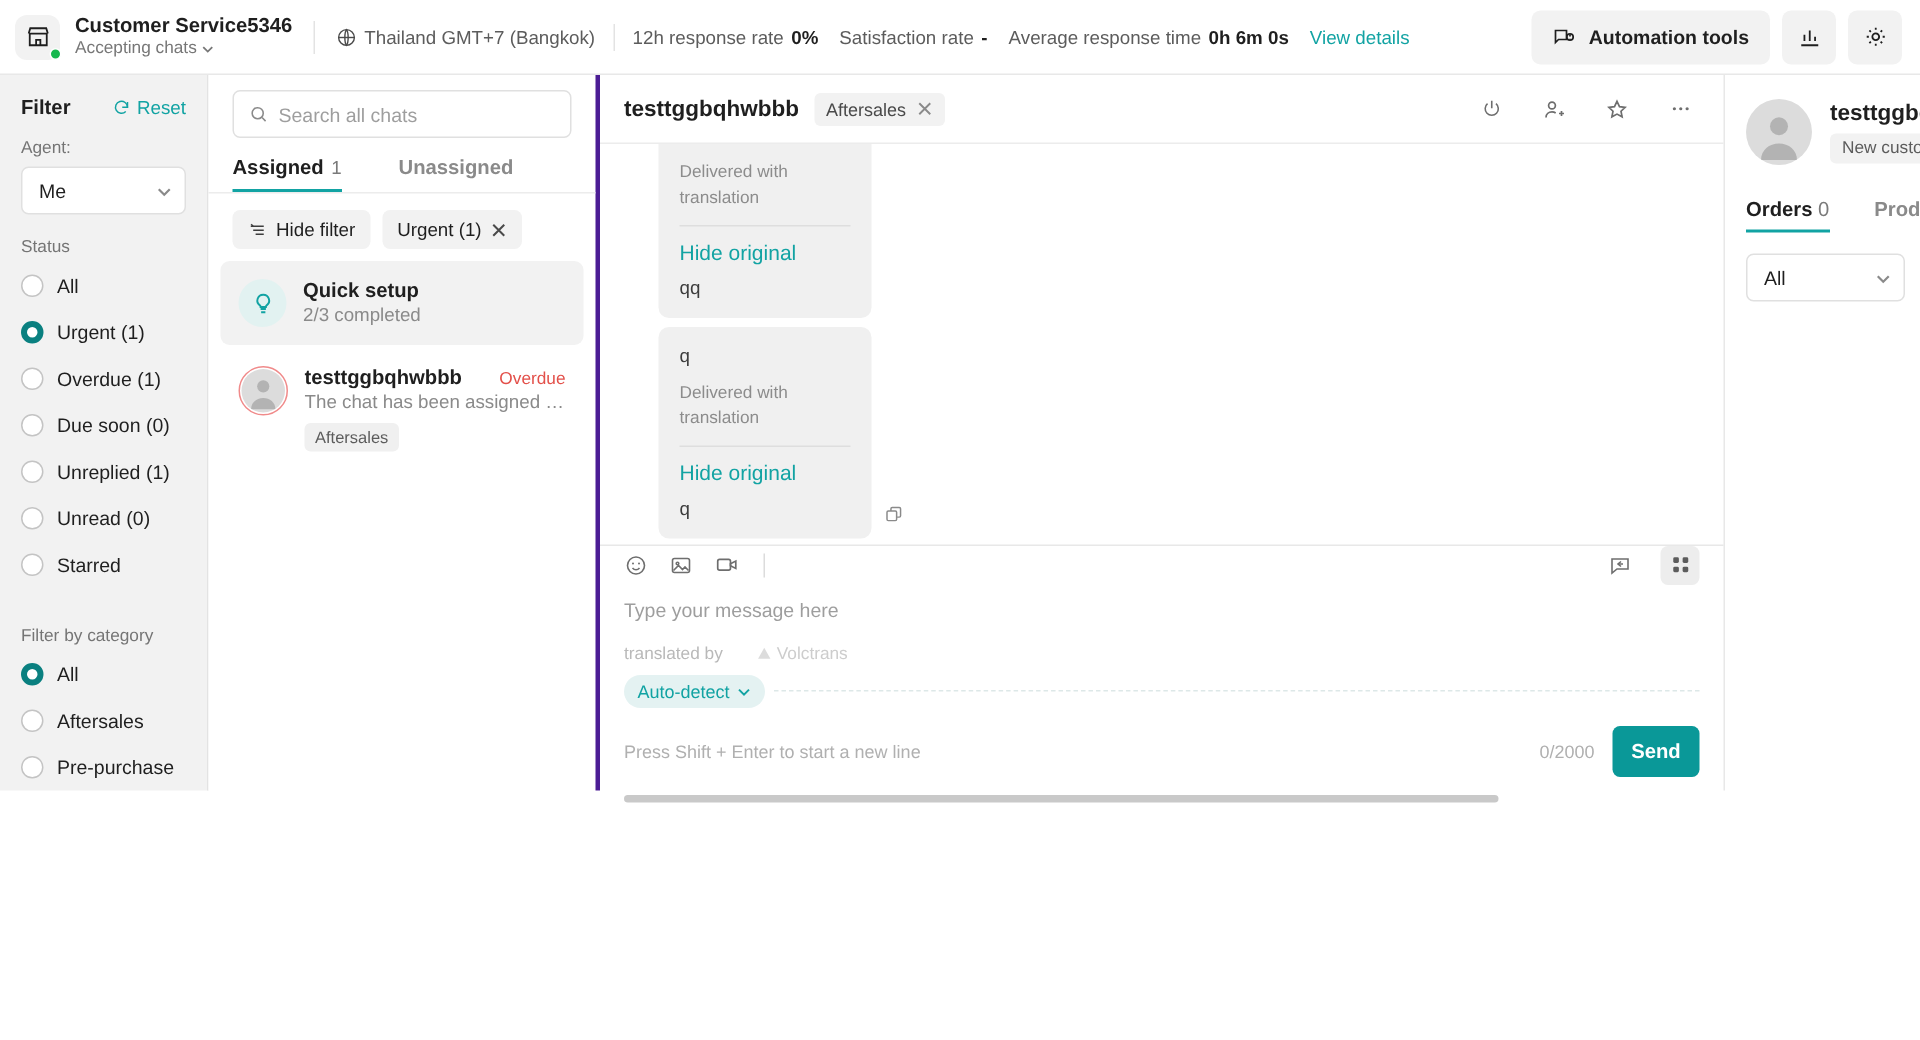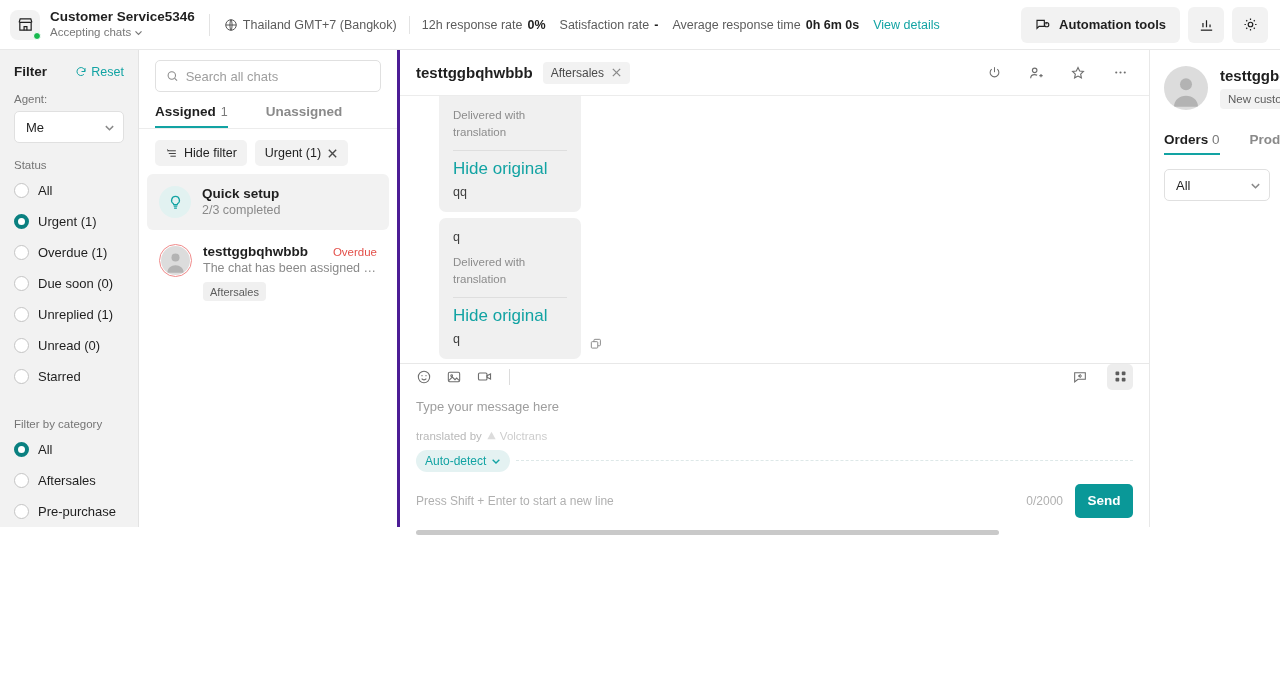--- a/index.html
+++ b/index.html
@@ -171,37 +171,37 @@
   .conv-icon { width: 26px; height: 26px; display: flex; align-items: center; justify-content: center; cursor: pointer; margin-left: 16px; }
 
   .messages { flex: 1 1 auto; overflow: hidden; padding: 0 16px; position: relative; }
   .bubble {
     background: #f0f0f0; border-radius: 7px; padding: 11px 14px;
     max-width: 285px; width: 142px; margin-left: 23px;
   }
   .bubble.first { border-radius: 0 0 7px 7px; margin-top: 0; }
   .b-meta { font-size: 11.5px; color: #8c8c8c; line-height: 17px; }
   .b-rule { height: 1px; background: #dedede; margin: 9px 0 9px 0; }
-  .b-link { font-size: 17px; color: #12a3a3; cursor: pointer; line-height: 17px; }
+  .b-link { font-size: 14px; color: #12a3a3; cursor: pointer; line-height: 17px; }
   .b-text { font-size: 12.5px; color: #3d3d3d; margin-top: 7px; line-height: 17px; }
   .bubble-row { display: flex; align-items: flex-end; gap: 8px; }
   .copy-ic { margin-bottom: 4px; cursor: pointer; }
   .day-sep { text-align: center; font-size: 11.5px; color: #8c8c8c; margin: 23px 0 0 0; }
   .sys-msg { text-align: center; font-size: 11.5px; color: #b5b5b5; margin-top: 19px; }
 
   
   .composer { border-top: 1px solid #e8e8e8; display: flex; flex-direction: column; min-height: 0; }
   .comp-tools { height: 34px; display: flex; align-items: center; padding: 0 16px; gap: 14px; }
   .ctool { cursor: pointer; display: flex; align-items: center; }
   .ctool-div { width: 1px; height: 16px; background: #dcdcdc; margin-left: 2px; }
   .ctool-right { width: 26px; height: 26px; border-radius: 5px; display: flex; align-items: center; justify-content: center; cursor: pointer; }
   .ctool-right.active { background: #ededed; }
   .comp-input { padding: 9px 16px 0 16px; }
   .comp-input .ph { font-size: 13px; color: #9e9e9e; }
-  .translate-row { padding: 16px 16px 0 16px; display: flex; align-items: center; gap: 4px; }
+  .translate-row { padding: 16px 16px 0 16px; display: flex; align-items: center; gap: 22px; }
   .tby { font-size: 11.5px; color: #b9b9b9; }
   .volc { font-size: 11.5px; color: #cdcdcd; display: flex; align-items: center; gap: 3px; }
   .lang-row { padding: 8px 16px 0 16px; display: flex; align-items: center; }
   .lang-pill {
     display: inline-flex; align-items: center; gap: 5px; height: 22px; padding: 0 9px;
     background: #e4f2f2; border-radius: 11px; font-size: 12px; color: #12a3a3; cursor: pointer; flex: none;
   }
   .dash { flex: 1 1 auto; height: 1px; border-top: 1px dashed #dde8e8; margin-left: 6px; }
   .comp-foot {
     margin-top: auto; display: flex; align-items: center; padding: 12px 16px 12px 16px; gap: 12px;

